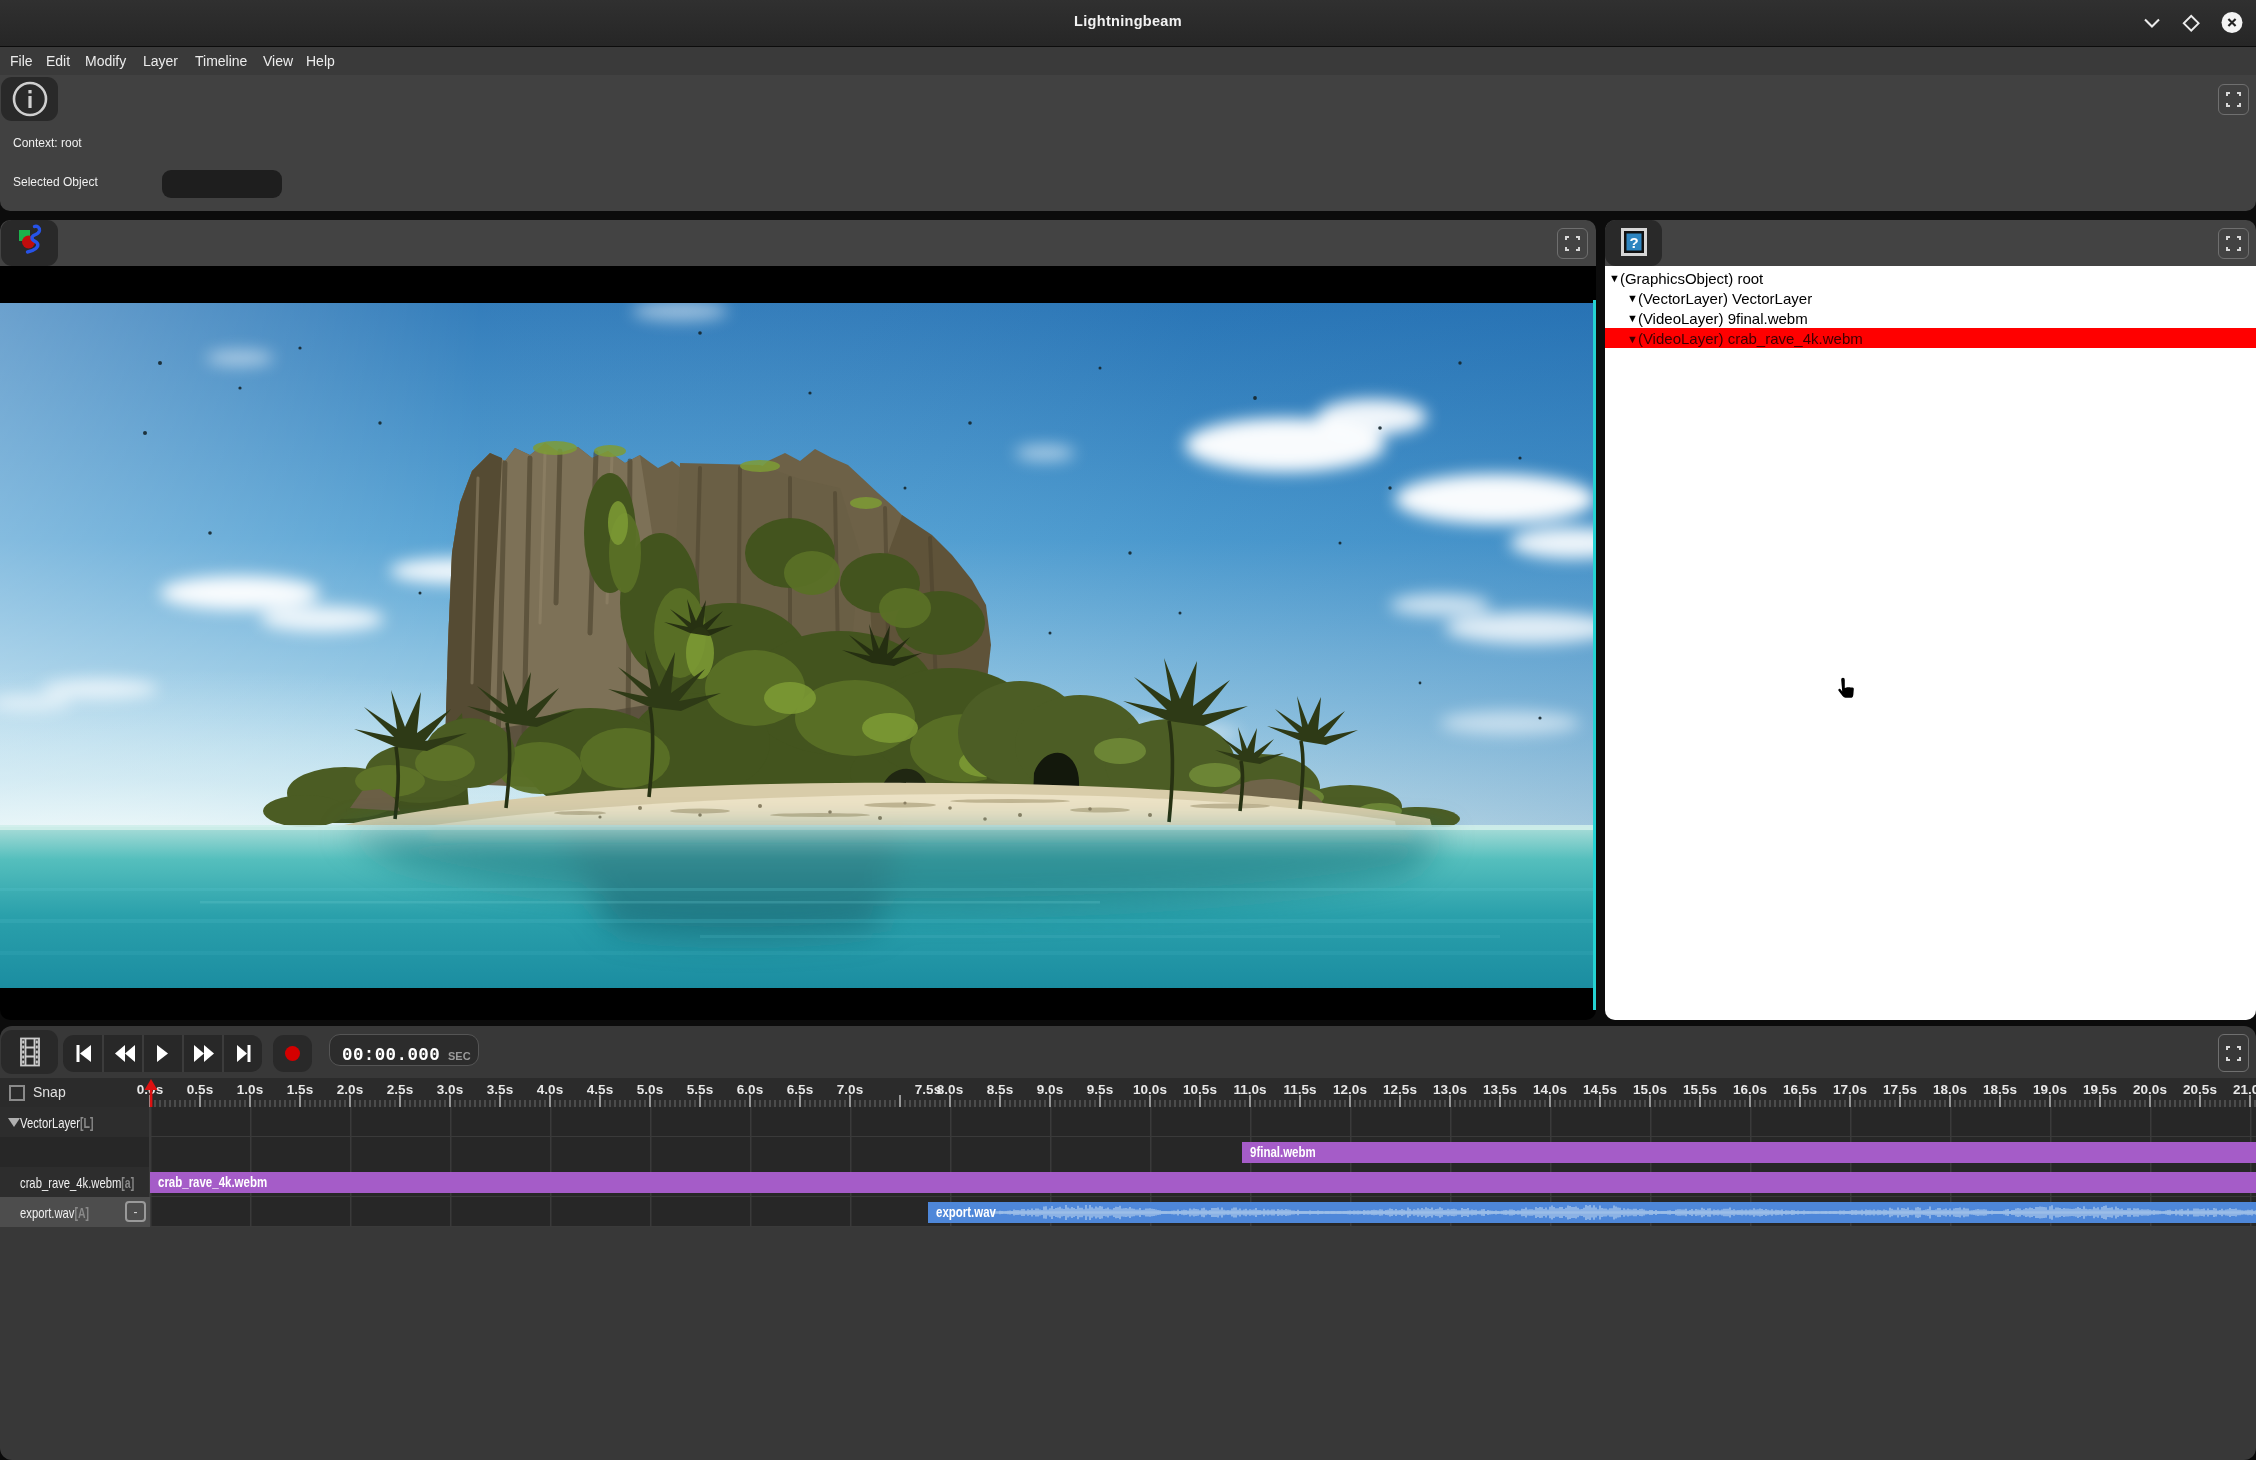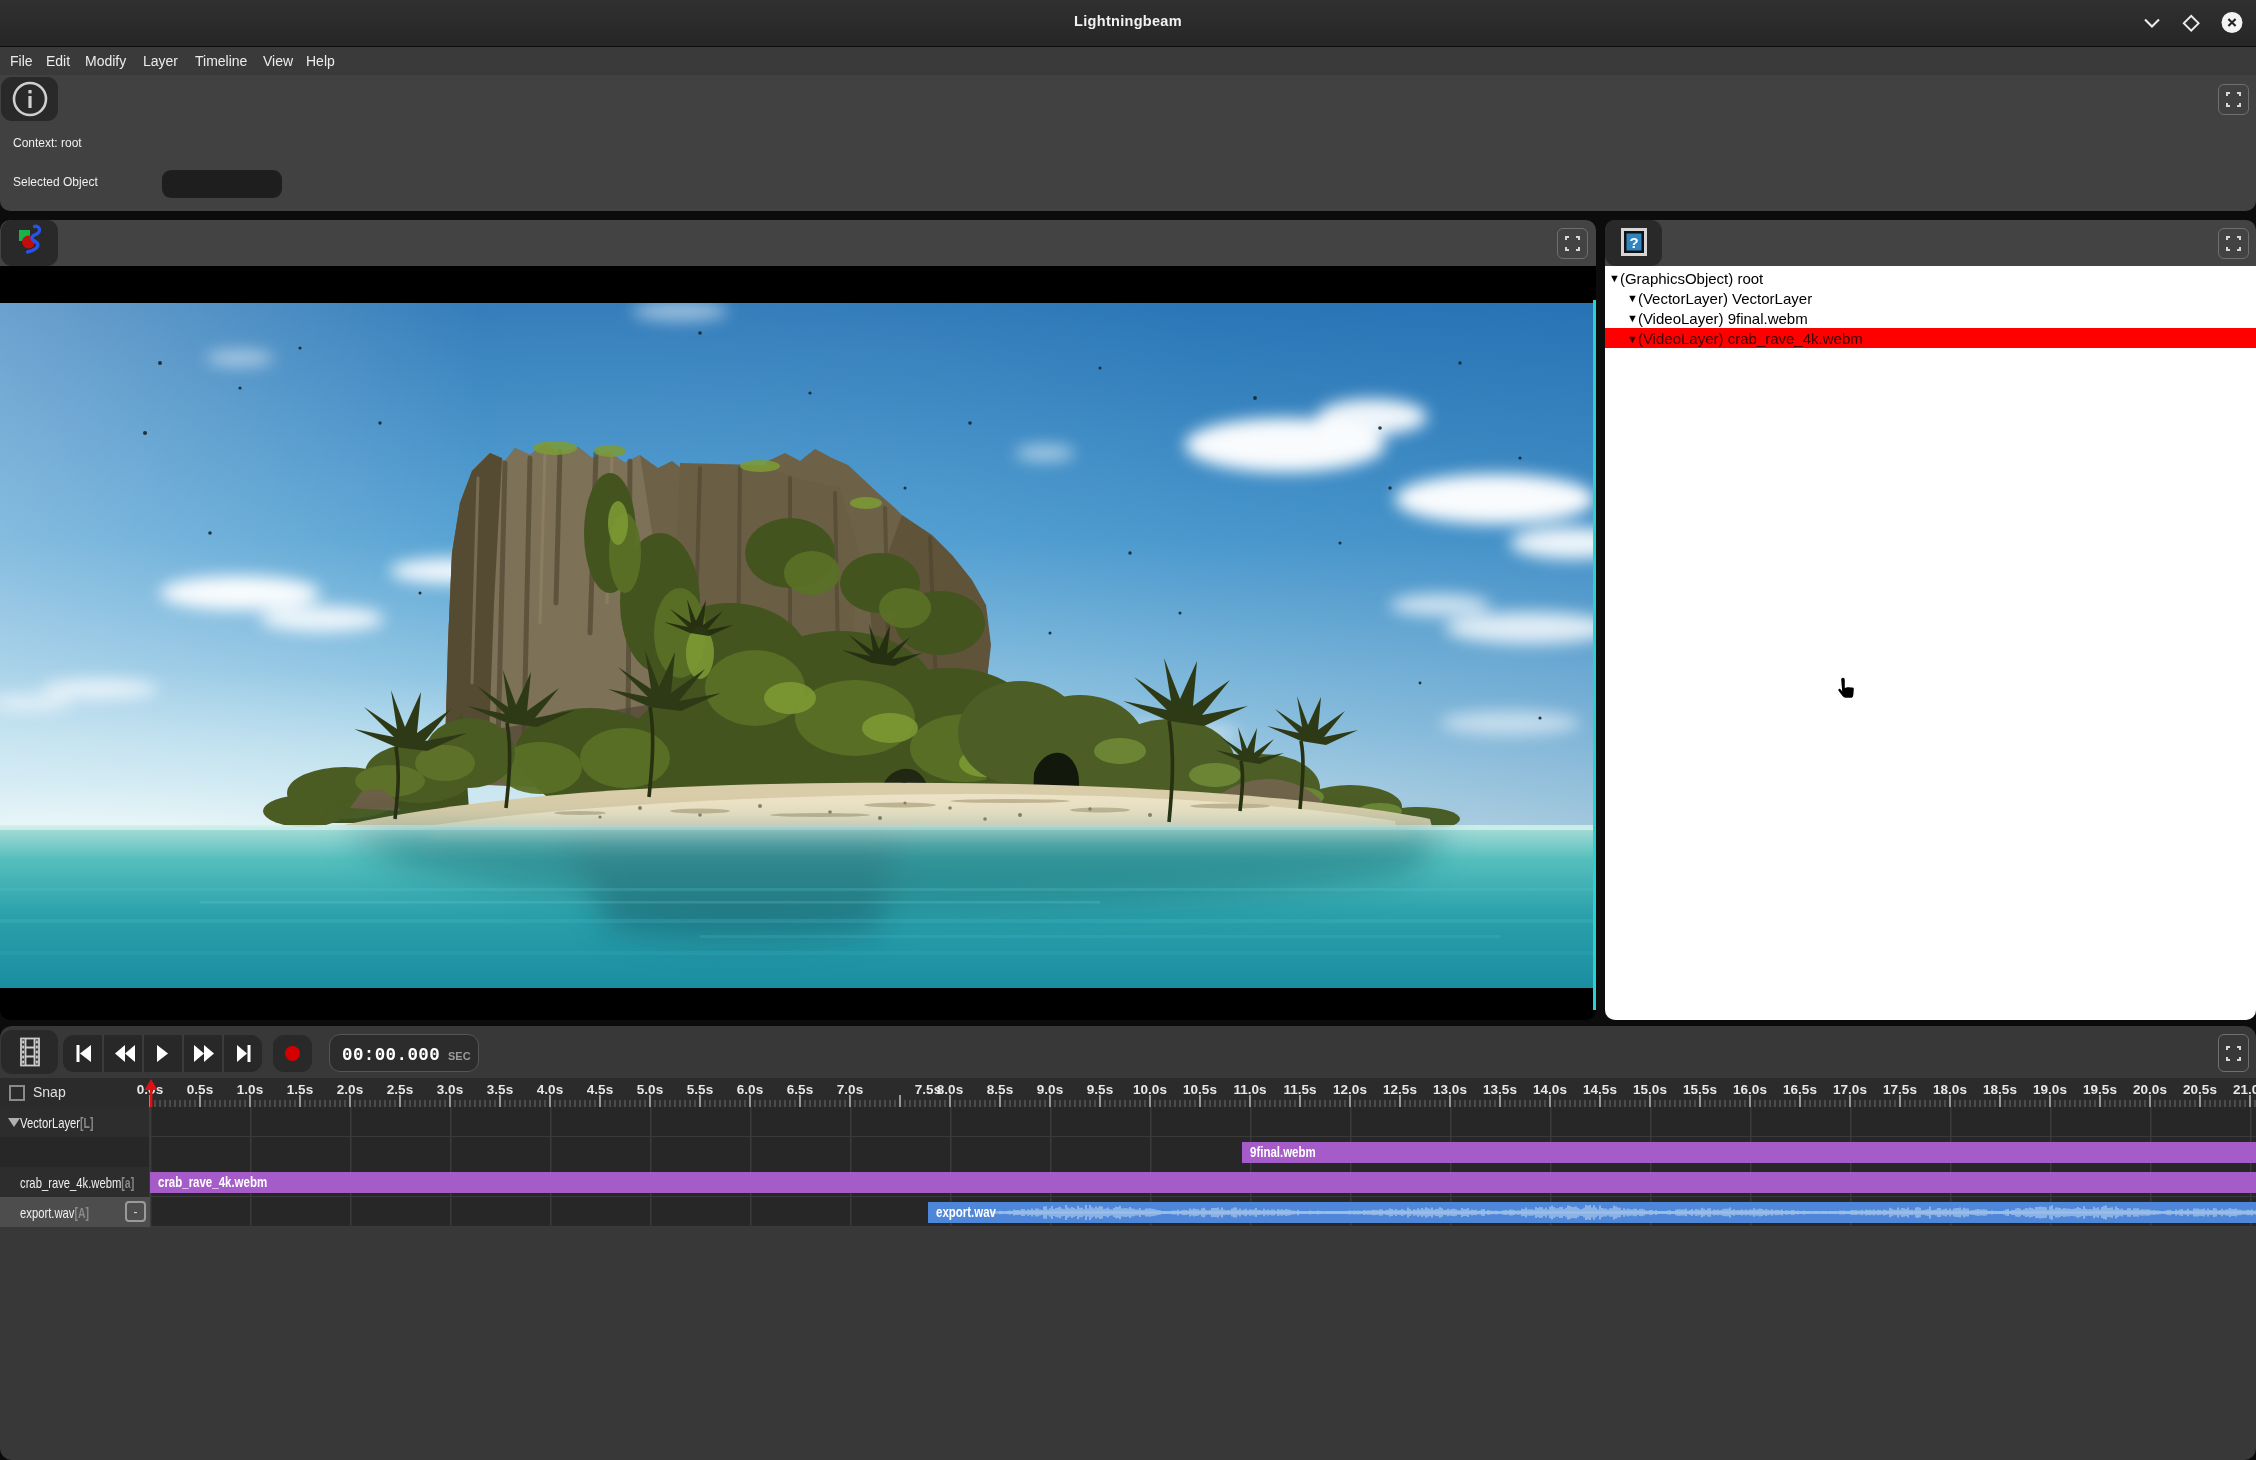--- a/index.html
+++ b/index.html
@@ -47,21 +47,21 @@
   .tri { font-size:11px; vertical-align:1.5px; letter-spacing:0; }
 
   
   #timeline { left:0; top:1026px; width:2256px; height:434px; background:#383838;
     border-radius:12px; overflow:hidden; }
   #film-btn { left:1px; top:4px; width:57px; height:44px; }
   #ctl-group { left:63px; top:9px; width:199px; height:37px; background:#282828;
     border-radius:11px; }
   .ctl-sep { position:absolute; top:0; width:2px; height:37px; background:#3c3c3c; }
   #rec-btn { left:273px; top:9px; width:39px; height:37px; }
-  #time-display { left:329px; top:8px; width:150px; height:38px; background:#2c2c2c;
+  #time-display { left:329px; top:8px; width:150px; height:32px; background:#2c2c2c;
     border:1px solid #555; border-radius:11px; }
   #time-digits { left:12px; top:10px; color:#fff; font-family:"Liberation Mono", monospace;
     font-size:17.5px; font-weight:bold; letter-spacing:0.4px; }
   #time-sec { left:118px; top:15px; color:#9a9a9a; font-size:11px; font-weight:bold; }
 
   #ruler { left:0; top:52px; width:2256px; height:29px; background:#2b2b2b; }
   .rlabel { position:absolute; top:4px; color:#e8e8e8; font-size:13.5px; font-weight:bold;
     transform:translateX(-50%); }
   #tracks { left:0; top:81px; width:2256px; height:120px; background:#272727; }
   .trackrow { position:absolute; left:0; width:2256px; height:30px;

